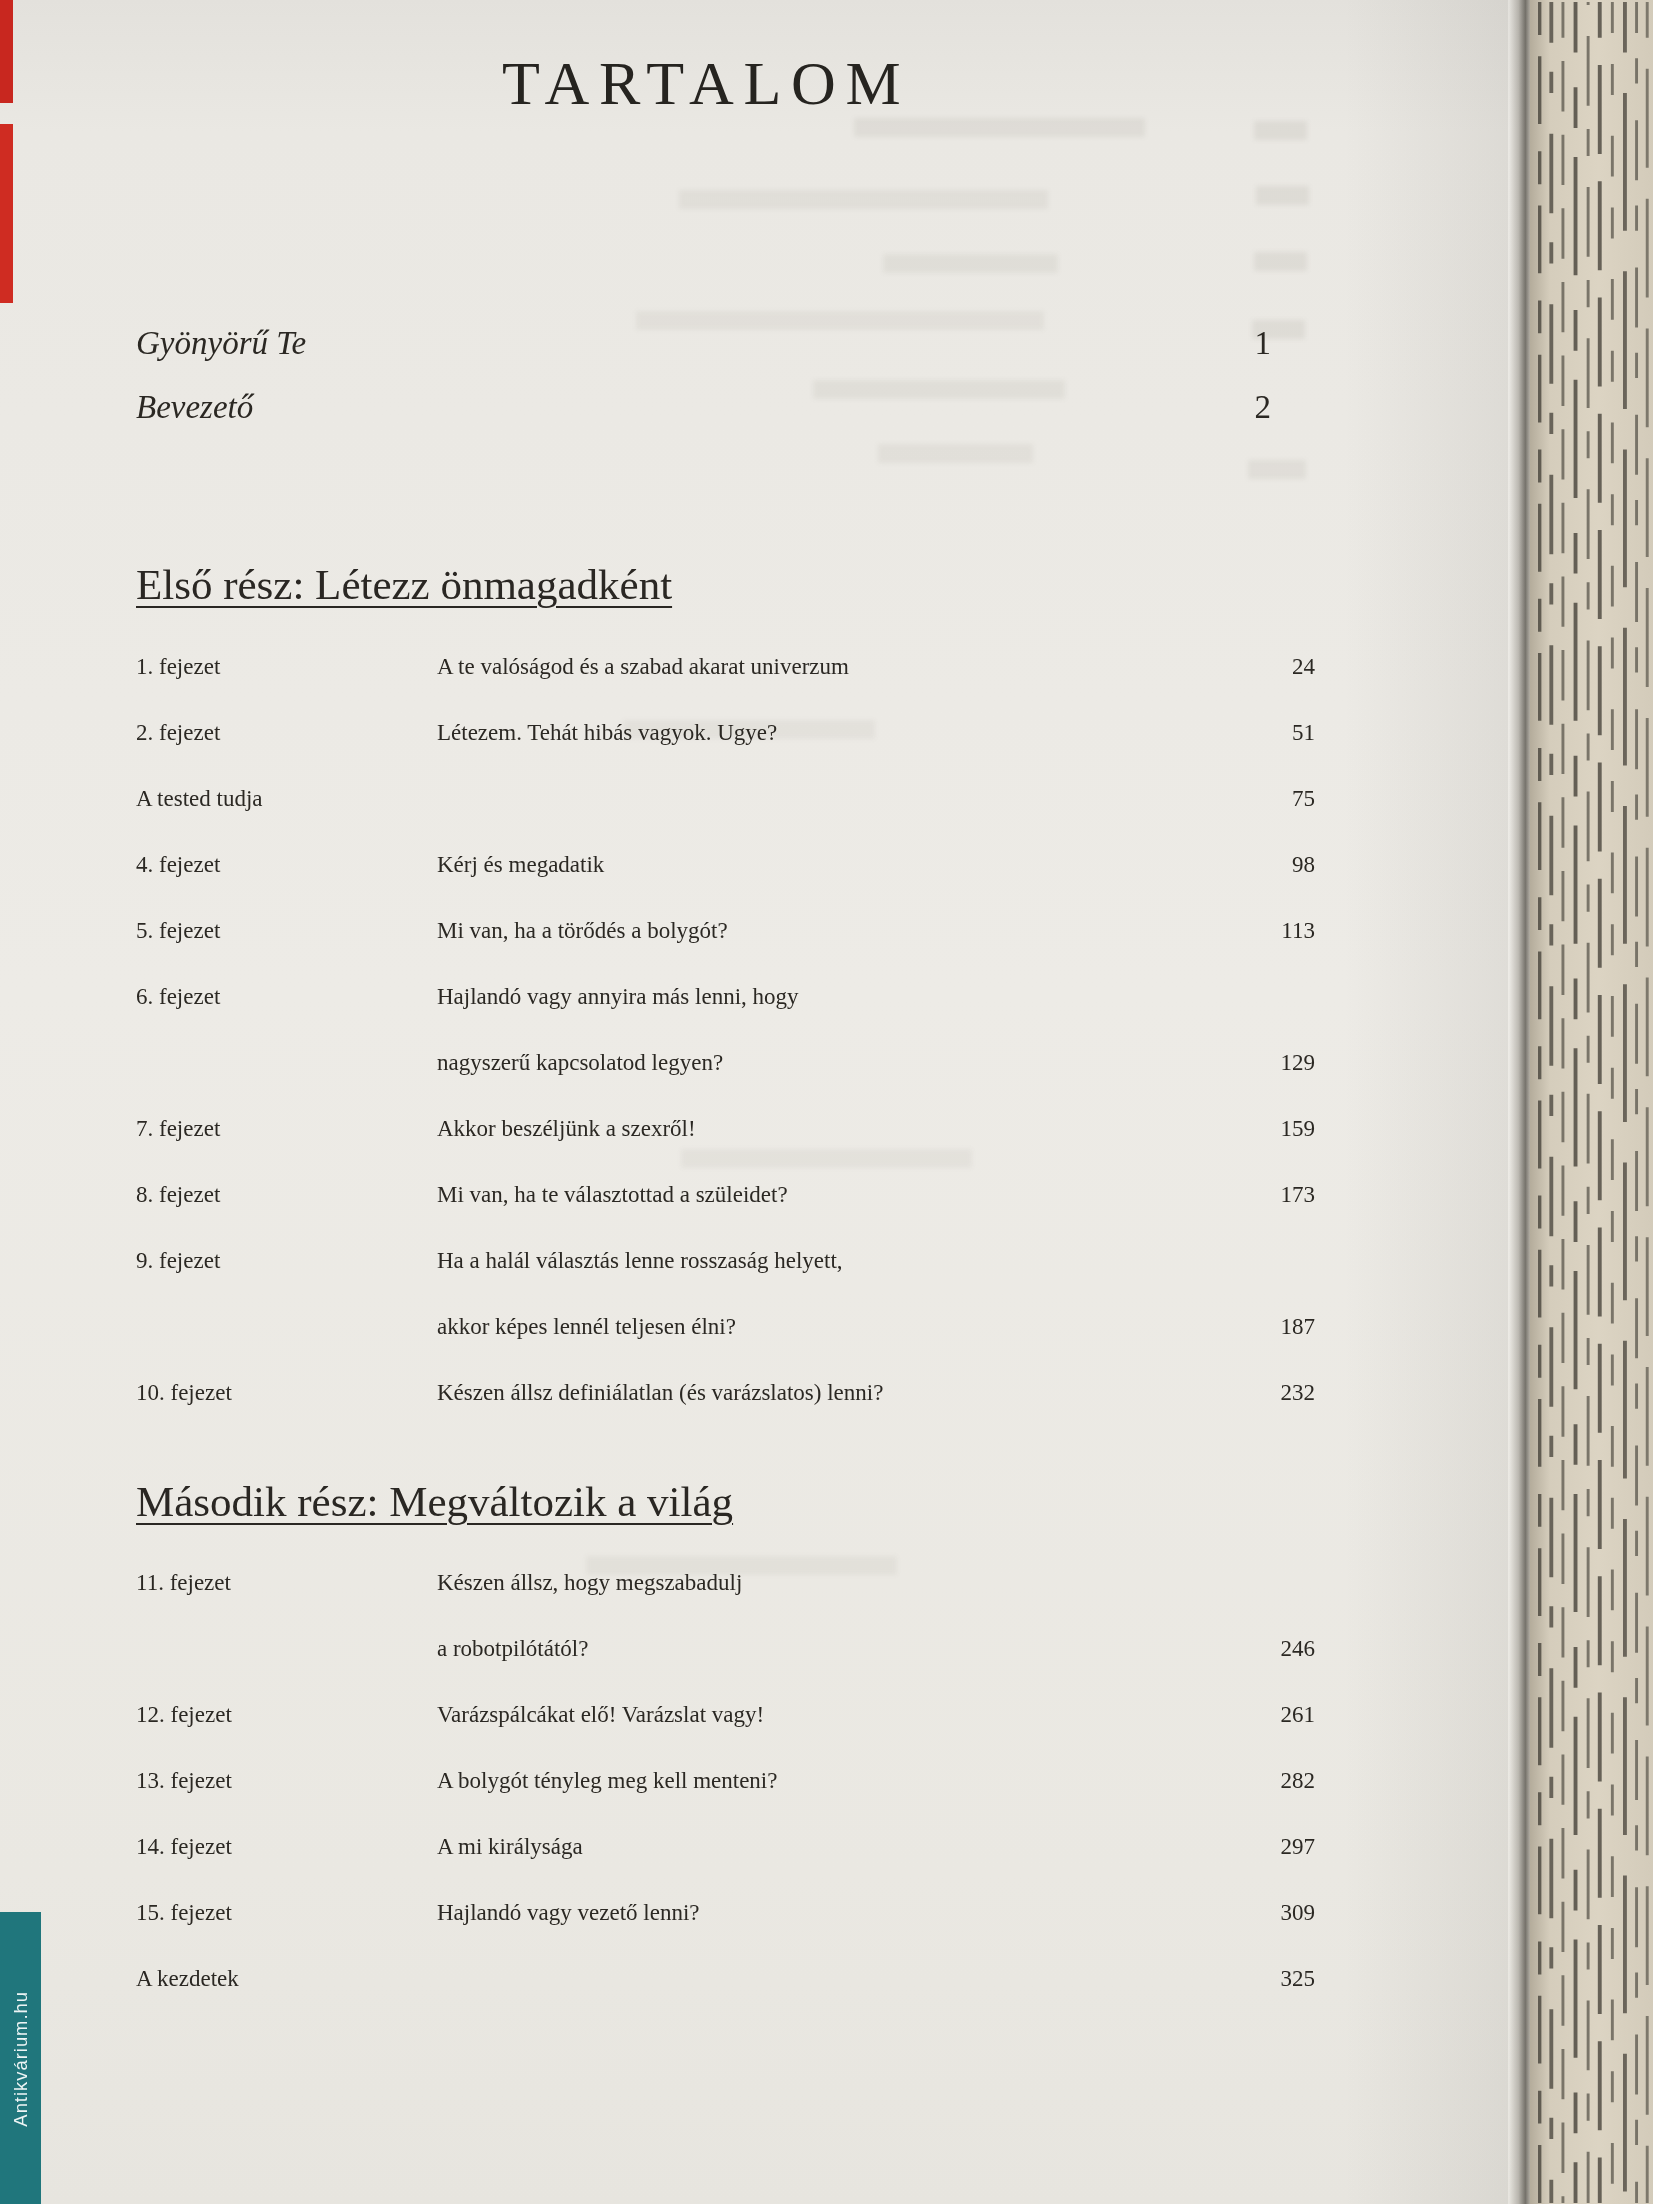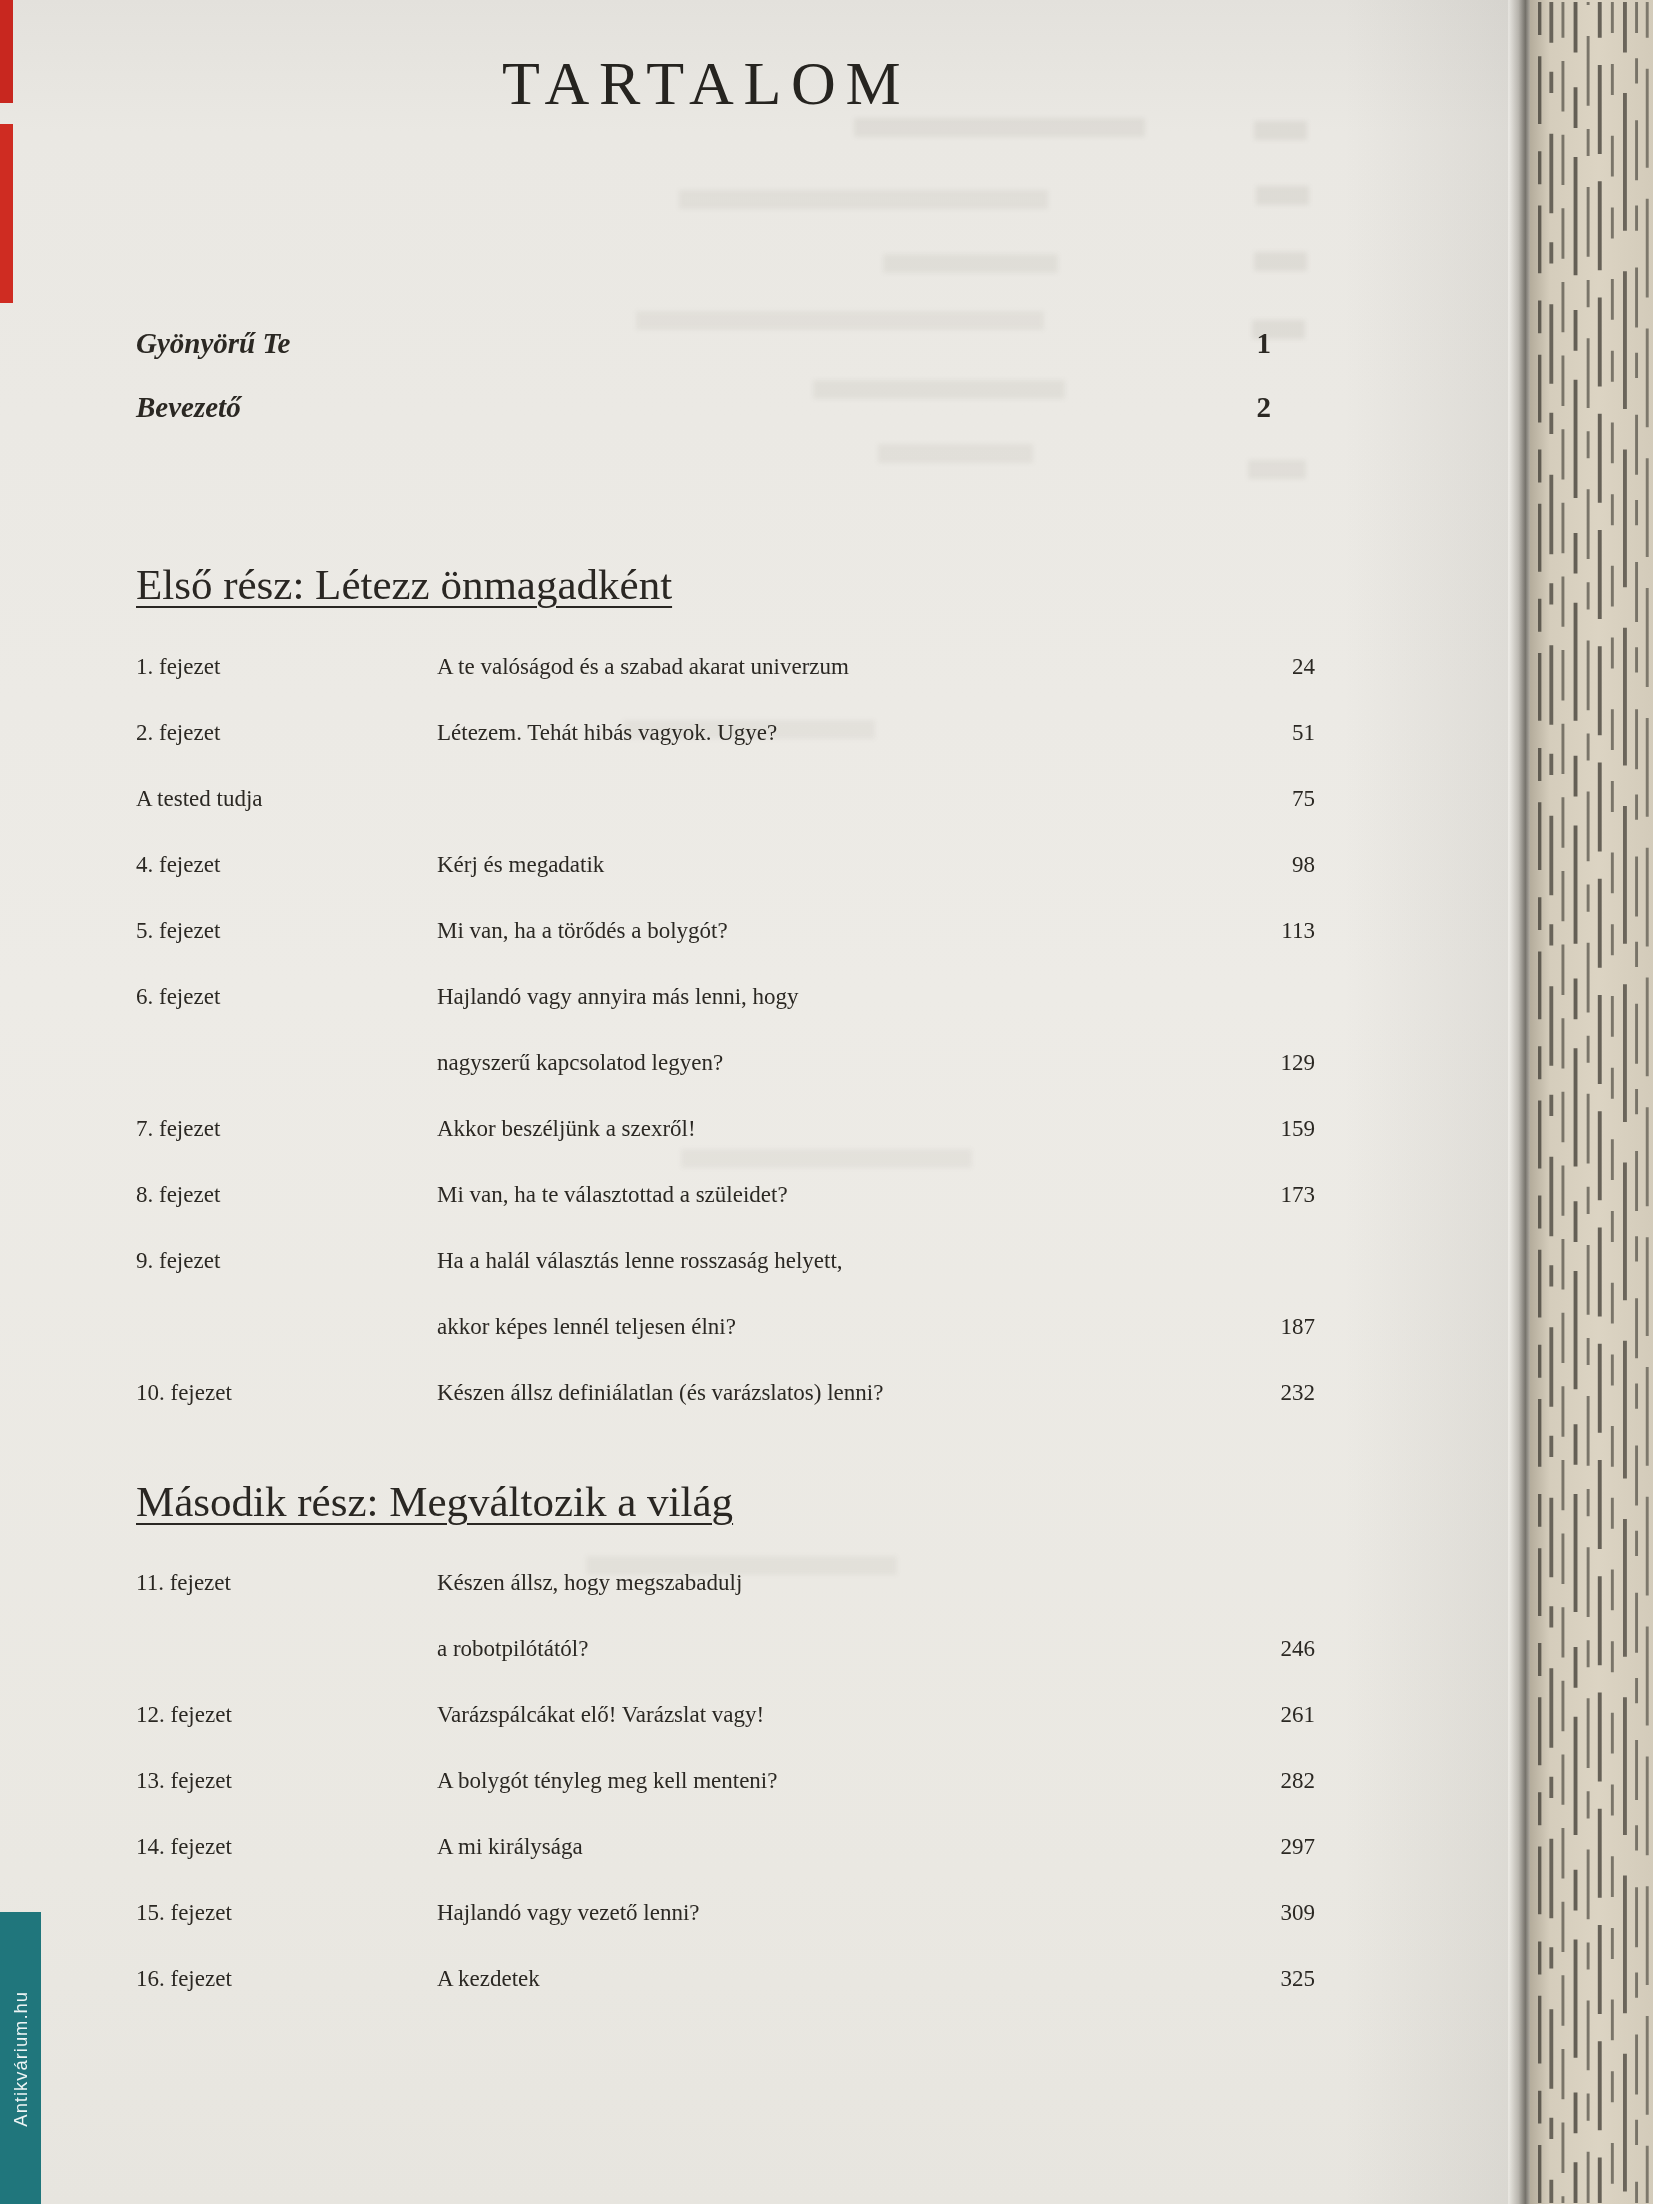--- a/index.html
+++ b/index.html
@@ -51,21 +51,21 @@
     margin:0;padding-top:48px;
     text-align:center;
     transform:translateX(-19.4px);
     font-size:62px;font-weight:normal;
     letter-spacing:9.7px;
     color:#262420;
   }
   .frontmatter{margin-top:192px;}
   .front-row{
     display:flex;width:1135px;
-    font-size:29px;line-height:64px;font-weight:bold;
+    font-size:33px;line-height:64px;
   }
   .front-label{flex:1;font-style:italic;}
   .front-row .page-num{flex:none;width:68px;text-align:right;font-style:normal;}
   .sections{margin-top:0;}
   .section{margin-top:113px;}
   .section + .section{margin-top:43px;}
   .section-heading{
     margin:0 0 15.5px 0;
     font-size:43px;font-weight:normal;line-height:66px;
     text-decoration:underline;
@@ -260,21 +260,20 @@
 
   <div class="entry">
     <span class="chapter">15. fejezet</span>
     <span class="titles">
                 <div class="title-line">Hajlandó vagy vezető lenni?</div>
               </span>
     <span class="pagecol">309</span>
   </div>
 
   <div class="entry">
-    <span class="chapter">16. fejezet</span>
     <span class="titles">
                 <div class="title-line">A kezdetek</div>
               </span>
     <span class="pagecol">325</span>
   </div>
 </div>
   </div>
 </div>
   </div>
 

